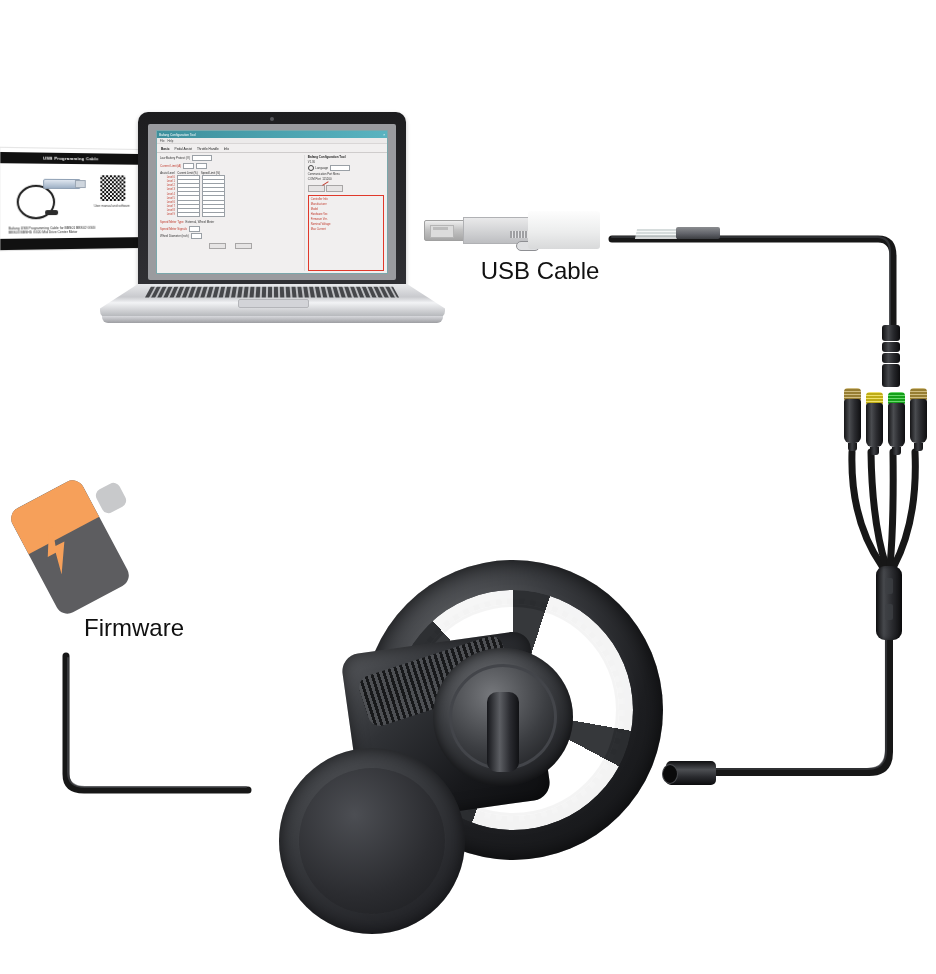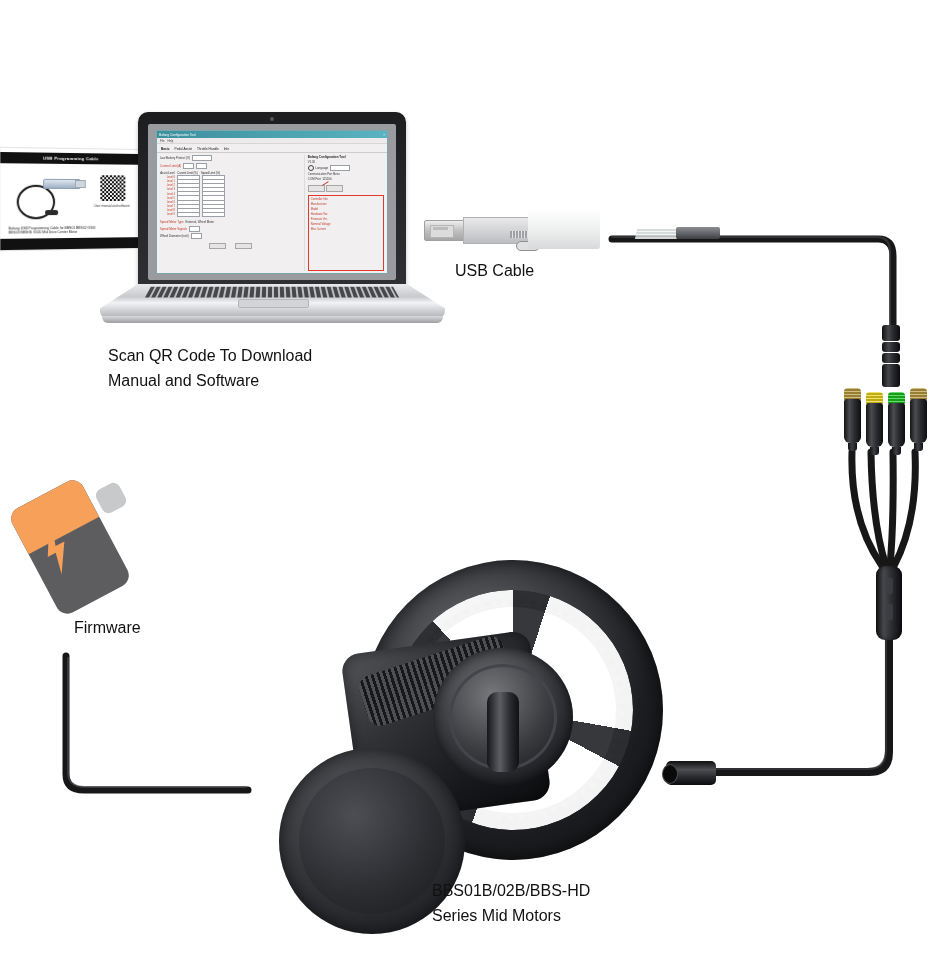--- a/index.html
+++ b/index.html
@@ -8,21 +8,21 @@
   .stage{position:absolute;inset:0;}
   .abs{position:absolute;}
 
   
   #title-banner{left:228px;top:6px;width:480px;height:68px;border-radius:34px;
       background:#232326;display:flex;align-items:center;justify-content:center;}
   #title-text{color:#fff;font-size:37px;font-weight:bold;letter-spacing:.5px;
       white-space:nowrap;}
 
   
-  .caption{font-size:16px;line-height:25px;text-align:left;color:#111;white-space:pre-line;}
+  .caption{font-size:24px;line-height:25px;text-align:center;color:#111;white-space:pre-line;}
 
   
   #laptop{left:100px;top:112px;width:345px;height:225px;}
   #laptop-lid{position:absolute;left:38px;top:0;width:268px;height:178px;
       background:linear-gradient(180deg,#1d1d1f,#303034);
       border-radius:10px 10px 4px 4px;box-shadow:0 2px 4px rgba(0,0,0,.25);}
   #laptop-cam{position:absolute;left:50%;top:5px;width:4px;height:4px;margin-left:-2px;
       border-radius:50%;background:#55565a;}
   #laptop-screen{position:absolute;left:10px;top:12px;right:10px;bottom:10px;
       background:#9a9b9f;border-radius:2px;overflow:hidden;}
@@ -412,22 +412,20 @@
 
       </div>
     </div>
     <div id="laptop-base">
       <div id="laptop-keyboard"></div>
       <div id="laptop-trackpad"></div>
     </div>
     <div id="laptop-foot"></div>
   </div>
 
-  <div class="abs caption" id="scan-caption">Scan QR Code To Download
-Manual and Software</div>
 
   <div class="abs" id="usb-assembly">
     <div id="usb-metal">
       <div id="usb-metal-inner"></div>
       <div id="usb-metal-tab"></div>
     </div>
     <div id="usb-pcb">
       <div id="usb-pcb-chip"></div>
       <div id="usb-pcb-oval"></div>
     </div>
@@ -499,16 +497,14 @@
     </div>
     <div id="motor-hub">
       <div id="motor-hub-ring"></div>
       <div id="motor-spindle"></div>
     </div>
     <div id="motor-cover">
       <div id="motor-cover-ridge"></div>
       <div id="motor-cover-face"></div>
     </div>
   </div>
-  <div class="abs caption" id="motor-caption">BBS01B/02B/BBS-HD
-Series Mid Motors</div>
 
 </div>
 
 </body></html>

